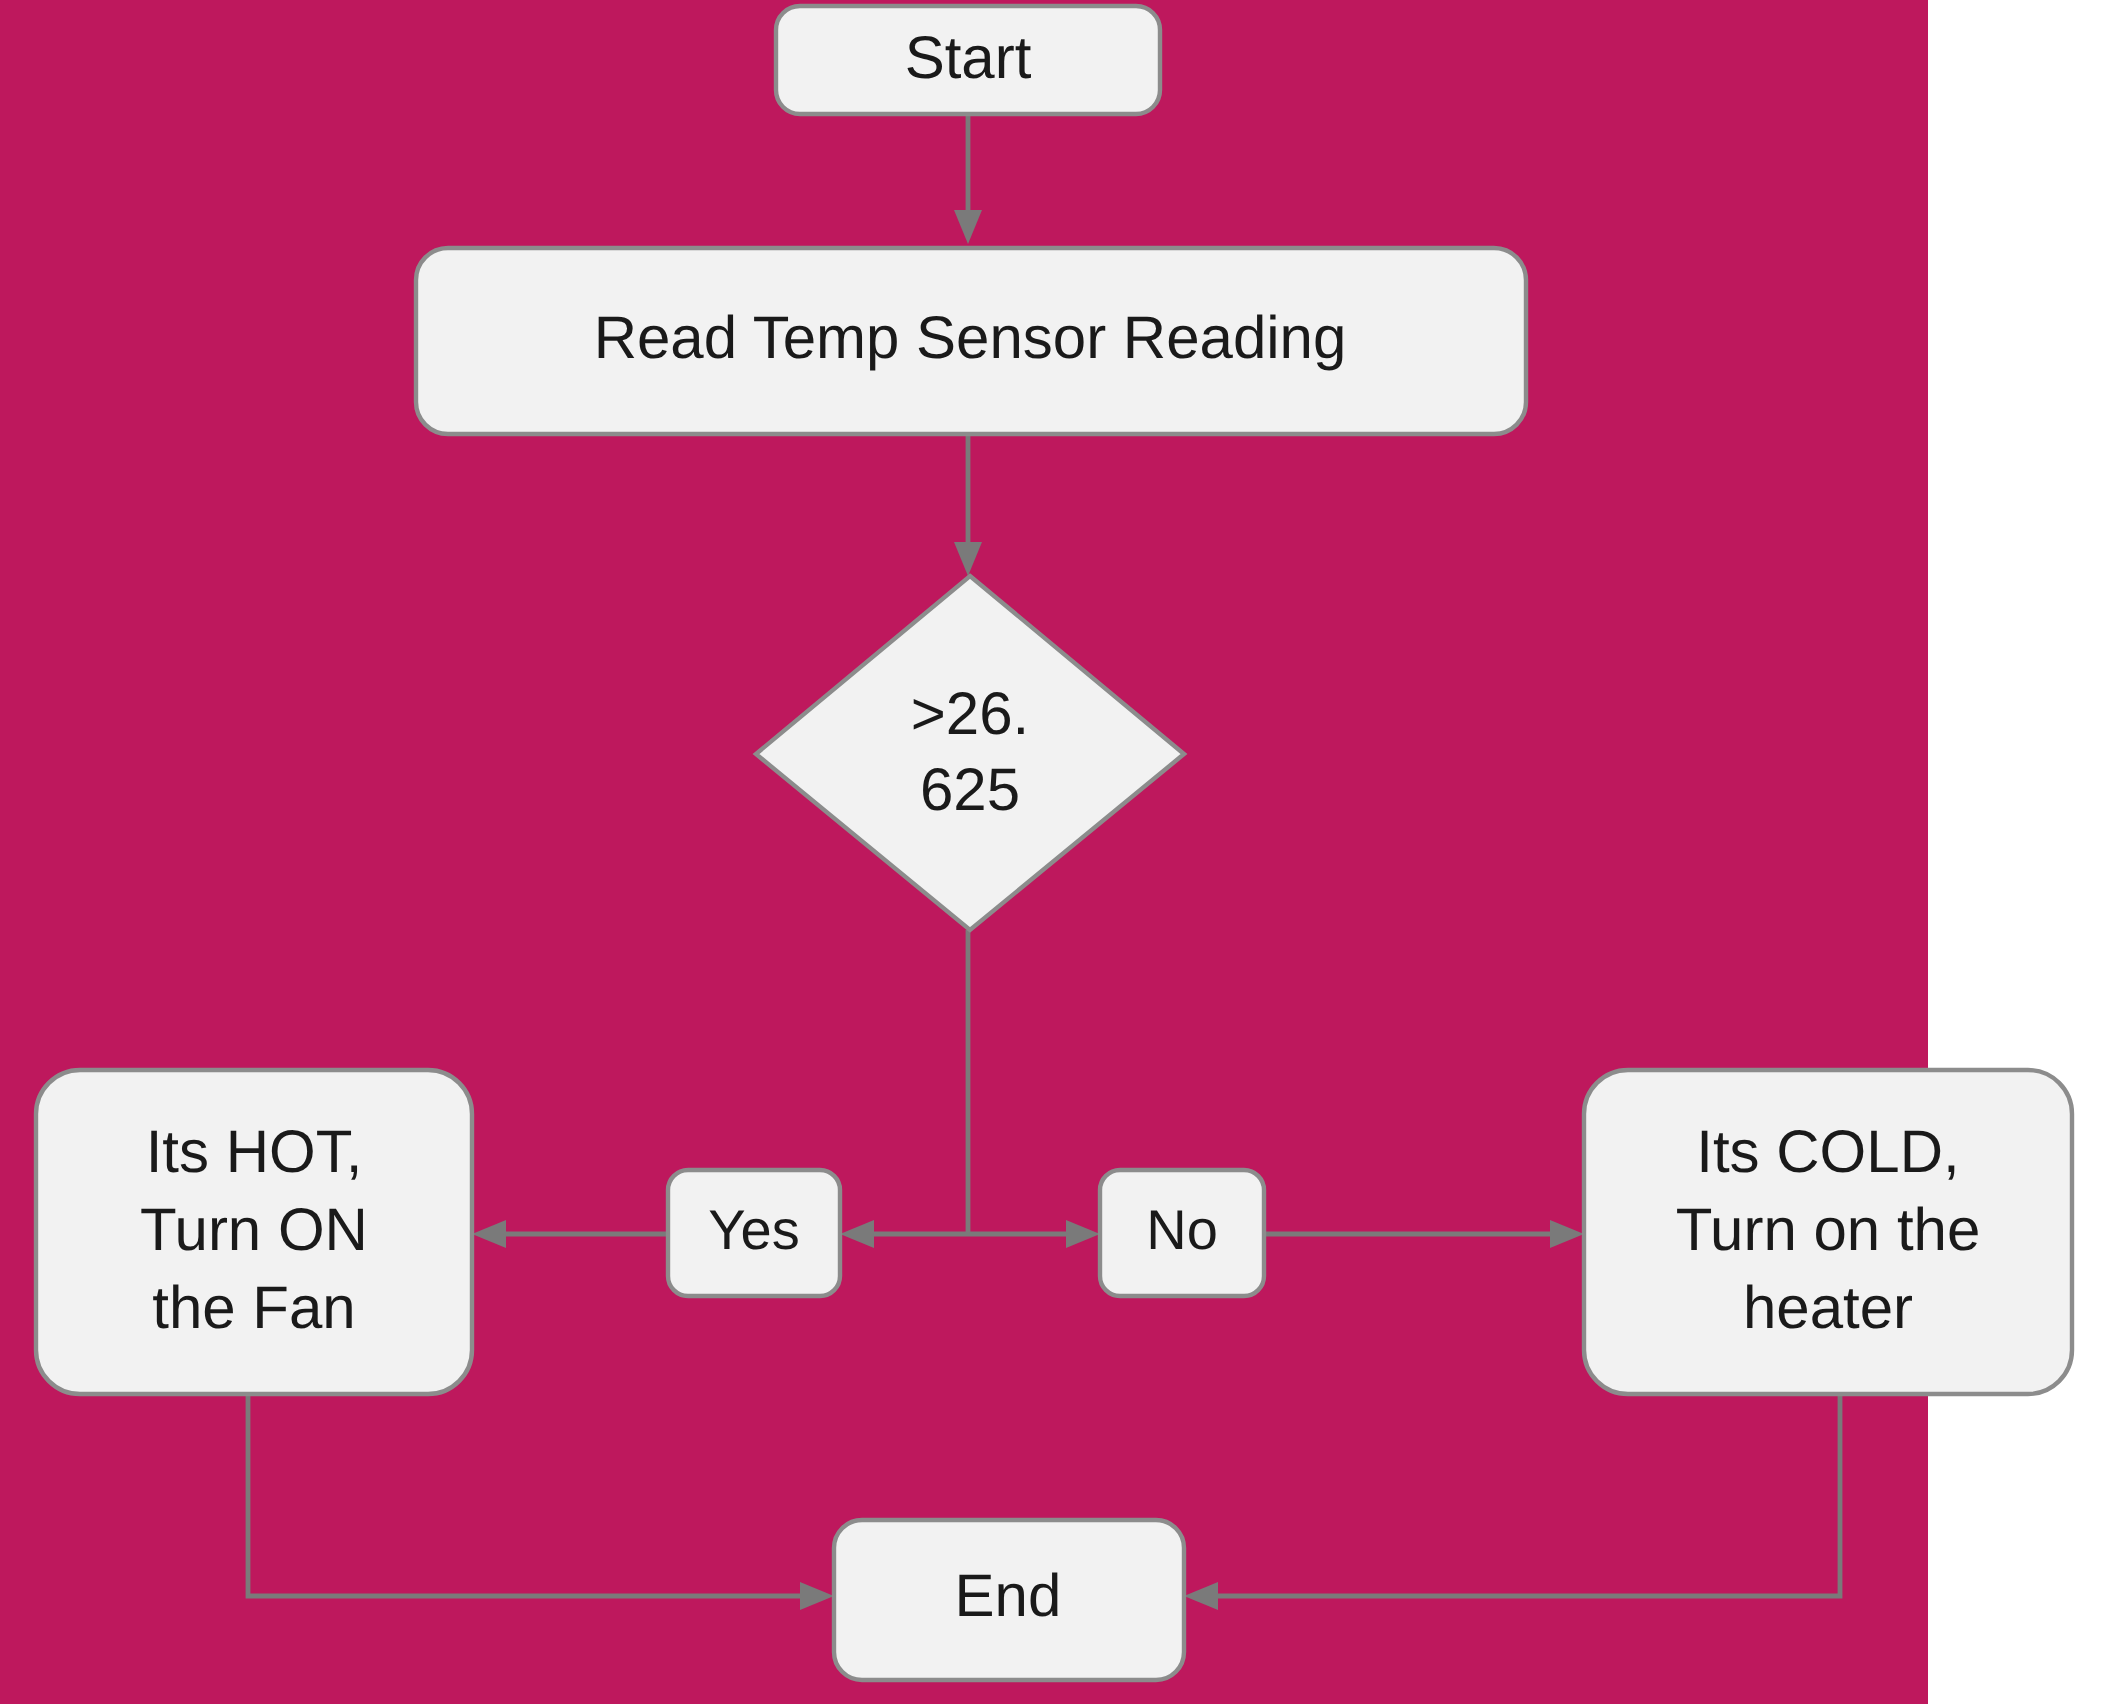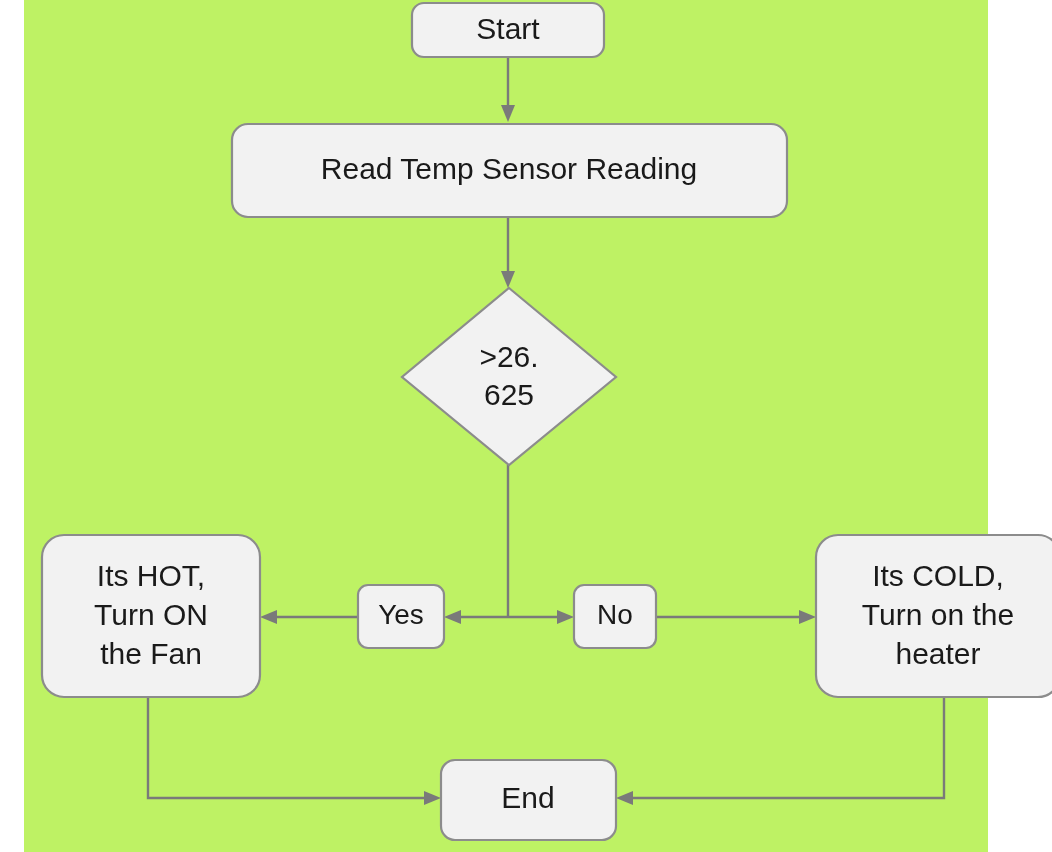--- a/index.html
+++ b/index.html
@@ -10,22 +10,21 @@
   body {
     width: 1052px;
     height: 852px;
     font-family: "Liberation Sans", sans-serif;
     overflow: hidden;
   }
   #flowchart-root {
     position: relative;
     width: 964px;
     height: 852px;
-    background: #bef264;
-    margin-left: 24px;
+    background: #be185d;
   }
   svg.canvas {
     display: block;
     width: 1052px;
     height: 852px;
   }
   .node-shape {
     fill: #f2f2f2;
     stroke: #8c8c8c;
     stroke-width: 2.2;

